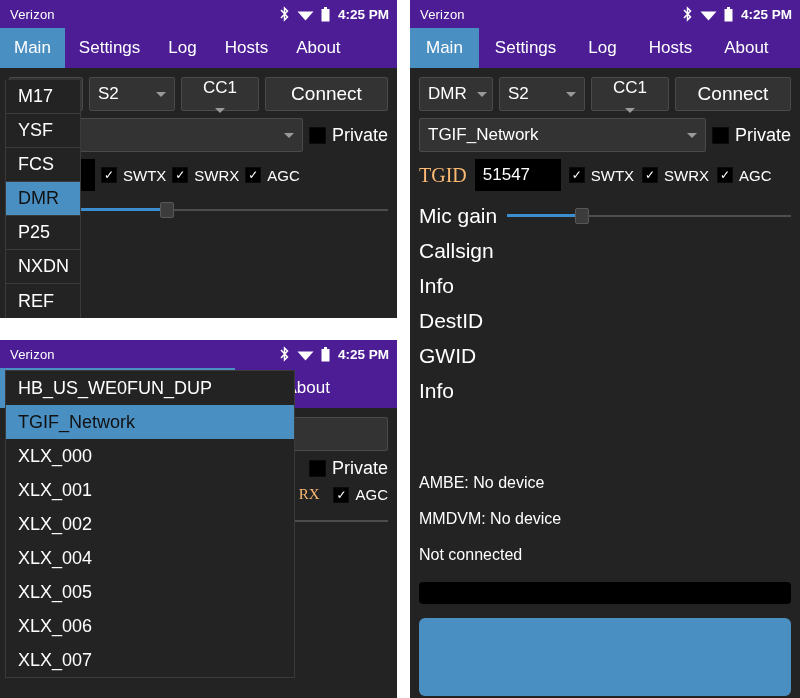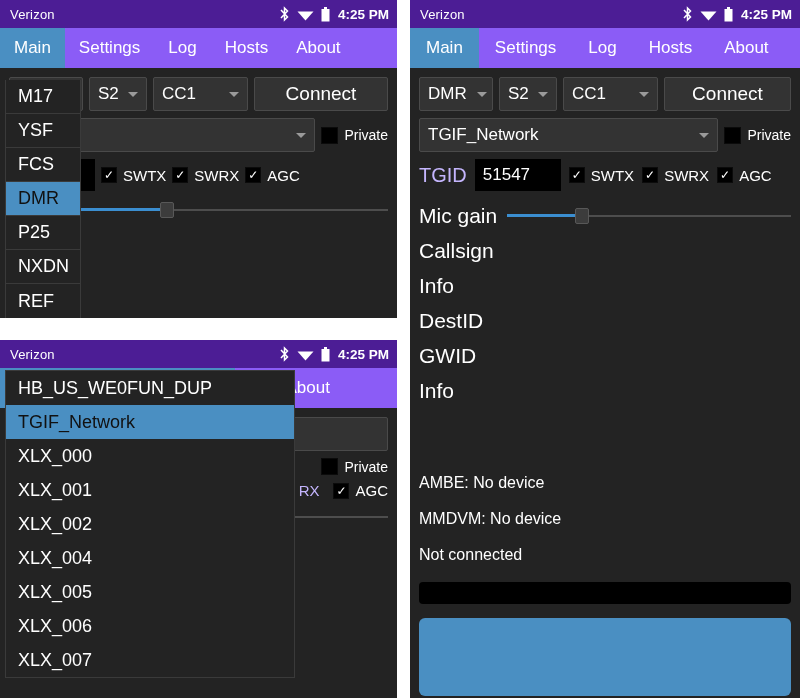--- a/index.html
+++ b/index.html
@@ -37,21 +37,21 @@
   .statusbar .sysicons { display: flex; align-items: center; gap: 7px; }
   .statusbar .clock { margin-left: 8px; font-size: 13.5px; font-weight: bold; }
 
   .ic { display: inline-block; line-height: 0; }
   .ic svg { display: block; }
 
   
   .tabbar {
     display: flex;
     height: 40px;
-    background: #8b5cf6;
+    background: #4c1d95;
     align-items: stretch;
   }
   .tab {
     display: flex; align-items: center; justify-content: center;
     color: #ffffff;
     font-size: 17px;
     padding: 0 14px;
     white-space: nowrap;
   }
   .tab.active { background: #4a8fc2; }
@@ -74,44 +74,44 @@
     font-size: 17px;
   }
   .spinner { gap: 10px; justify-content: space-between; }
   .spinner .caret {
     width: 0; height: 0;
     border-left: 5px solid transparent;
     border-right: 5px solid transparent;
     border-top: 5px solid #9a9a9a;
   }
   .sp-mode { width: 74px; }
-  .sp-slot { width: 58px; gap: 8px; }
-  .sp-cc   { width: 95px; }
+  .sp-slot { width: 86px; gap: 8px; }
+  .sp-cc   { width: 78px; flex-direction: column; }
   .btn-connect {
     flex: 1 1 auto;
     justify-content: center;
     font-size: 19px;
   }
   .sp-host { flex: 1 1 auto; height: 34px; }
 
   .chk {
     display: inline-flex; align-items: center; gap: 6px;
     color: #ffffff; font-size: 15px; white-space: nowrap;
   }
   .chkbox {
     width: 16px; height: 16px;
     background: #000000;
     border: 1px solid #0b0b0b;
     display: inline-flex; align-items: center; justify-content: center;
     color: #ffffff; font-size: 12px; line-height: 1;
   }
-  .chk.big { font-size: 14px; }
+  .chk.big { font-size: 18px; }
   .chk.big .chkbox { width: 17px; height: 17px; }
 
-  .label { color: #c4b5fd; font-size: 17px; }
+  .label { color: #fdba74; font-size: 17px; font-family: Liberation Serif, serif; }
   .label.lg { font-size: 20px; }
 
   .field-dark {
     background: #000000;
     color: #ffffff;
     height: 32px;
     display: flex; align-items: center;
     padding: 0 8px;
     font-size: 17px;
     min-width: 86px;

